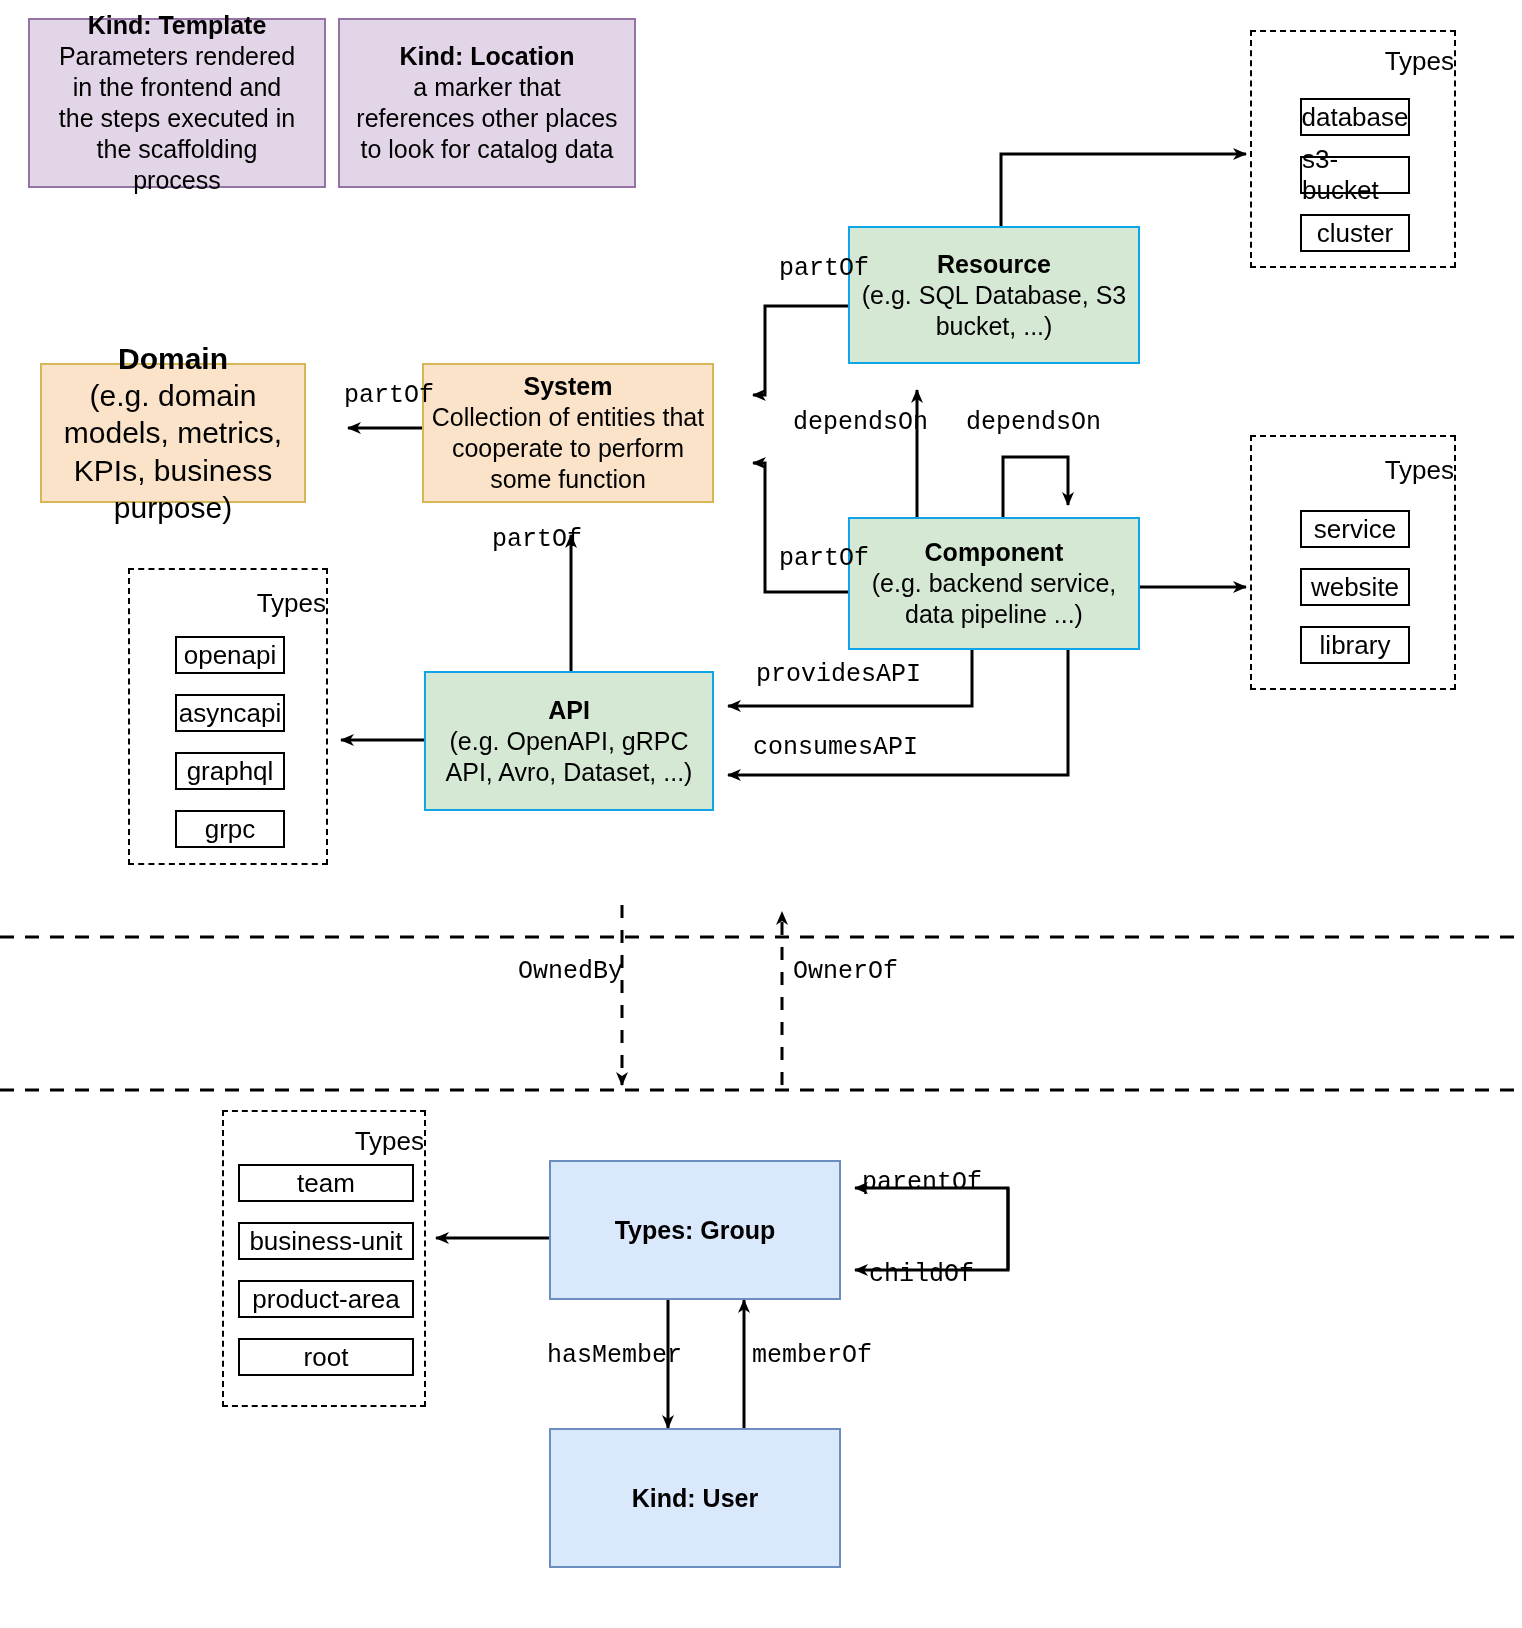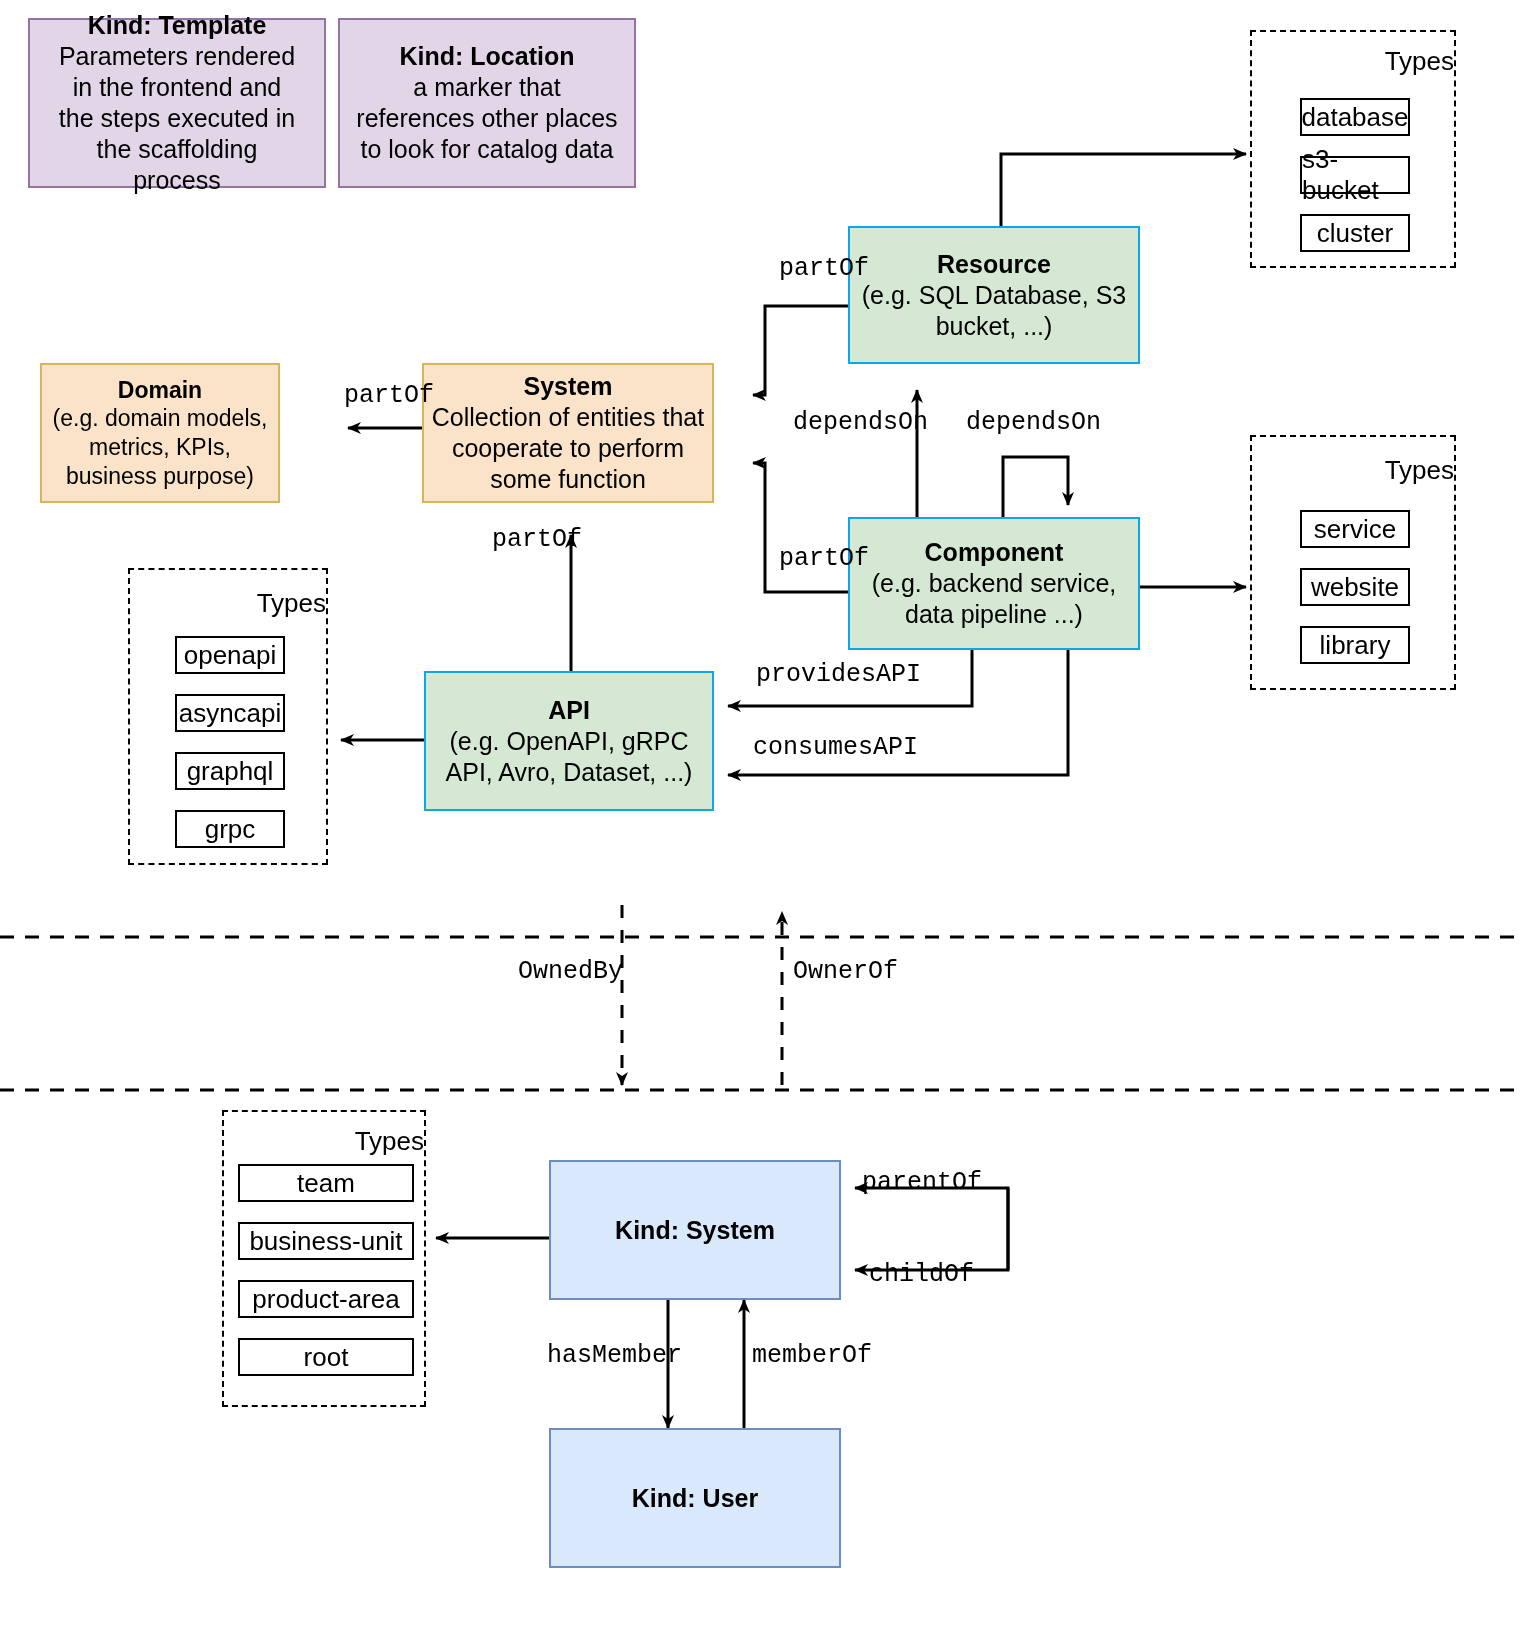--- a/index.html
+++ b/index.html
@@ -84,21 +84,21 @@
   <div class="node n-purple" style="left:28px;top:18px;width:298px;height:170px;font-size:25px;padding:6px 24px;">
     <div class="ttl">Kind: Template</div>
     <div class="sub">Parameters rendered in the frontend and the steps executed in  the scaffolding process</div>
   </div>
 
   <div class="node n-purple" style="left:338px;top:18px;width:298px;height:170px;font-size:25px;padding:6px 12px;">
     <div class="ttl">Kind: Location</div>
     <div class="sub">a marker that references other places to look for catalog data</div>
   </div>
 
-  <div class="node n-orange" style="left:40px;top:363px;width:240px;height:140px;font-size:23px;padding:4px 10px;">
+  <div class="node n-orange" style="left:40px;top:363px;width:266px;height:140px;font-size:30px;padding:4px 10px;">
     <div class="ttl">Domain</div>
     <div class="sub">(e.g.  domain models, metrics, KPIs, business purpose)</div>
   </div>
 
   <div class="node n-orange" style="left:422px;top:363px;width:292px;height:140px;font-size:25px;padding:4px 6px;">
     <div class="ttl">System</div>
     <div class="sub">Collection of entities that cooperate to perform some function</div>
   </div>
 
   <div class="node n-green" style="left:848px;top:226px;width:292px;height:138px;font-size:25px;padding:4px 8px;">
@@ -110,21 +110,21 @@
     <div class="ttl">Component</div>
     <div class="sub">(e.g. backend service, data pipeline ...)</div>
   </div>
 
   <div class="node n-green" style="left:424px;top:671px;width:290px;height:140px;font-size:25px;padding:4px 6px;">
     <div class="ttl">API</div>
     <div class="sub">(e.g. OpenAPI, gRPC API, Avro, Dataset, ...)</div>
   </div>
 
   <div class="node n-blue" style="left:549px;top:1160px;width:292px;height:140px;font-size:25px;">
-    <div class="ttl">Kind: System</div>
+    <div class="ttl">Types: Group</div>
   </div>
 
   <div class="node n-blue" style="left:549px;top:1428px;width:292px;height:140px;font-size:25px;">
     <div class="ttl">Kind: User</div>
   </div>
 
   <div class="typesbox" style="left:1250px;top:30px;width:206px;height:238px;">
     <div class="caption" style="top:14px;">Types</div>
     <div class="chip" style="left:48px;top:66px;width:110px;height:38px;">database</div>
     <div class="chip" style="left:48px;top:124px;width:110px;height:38px;">s3-bucket</div>

